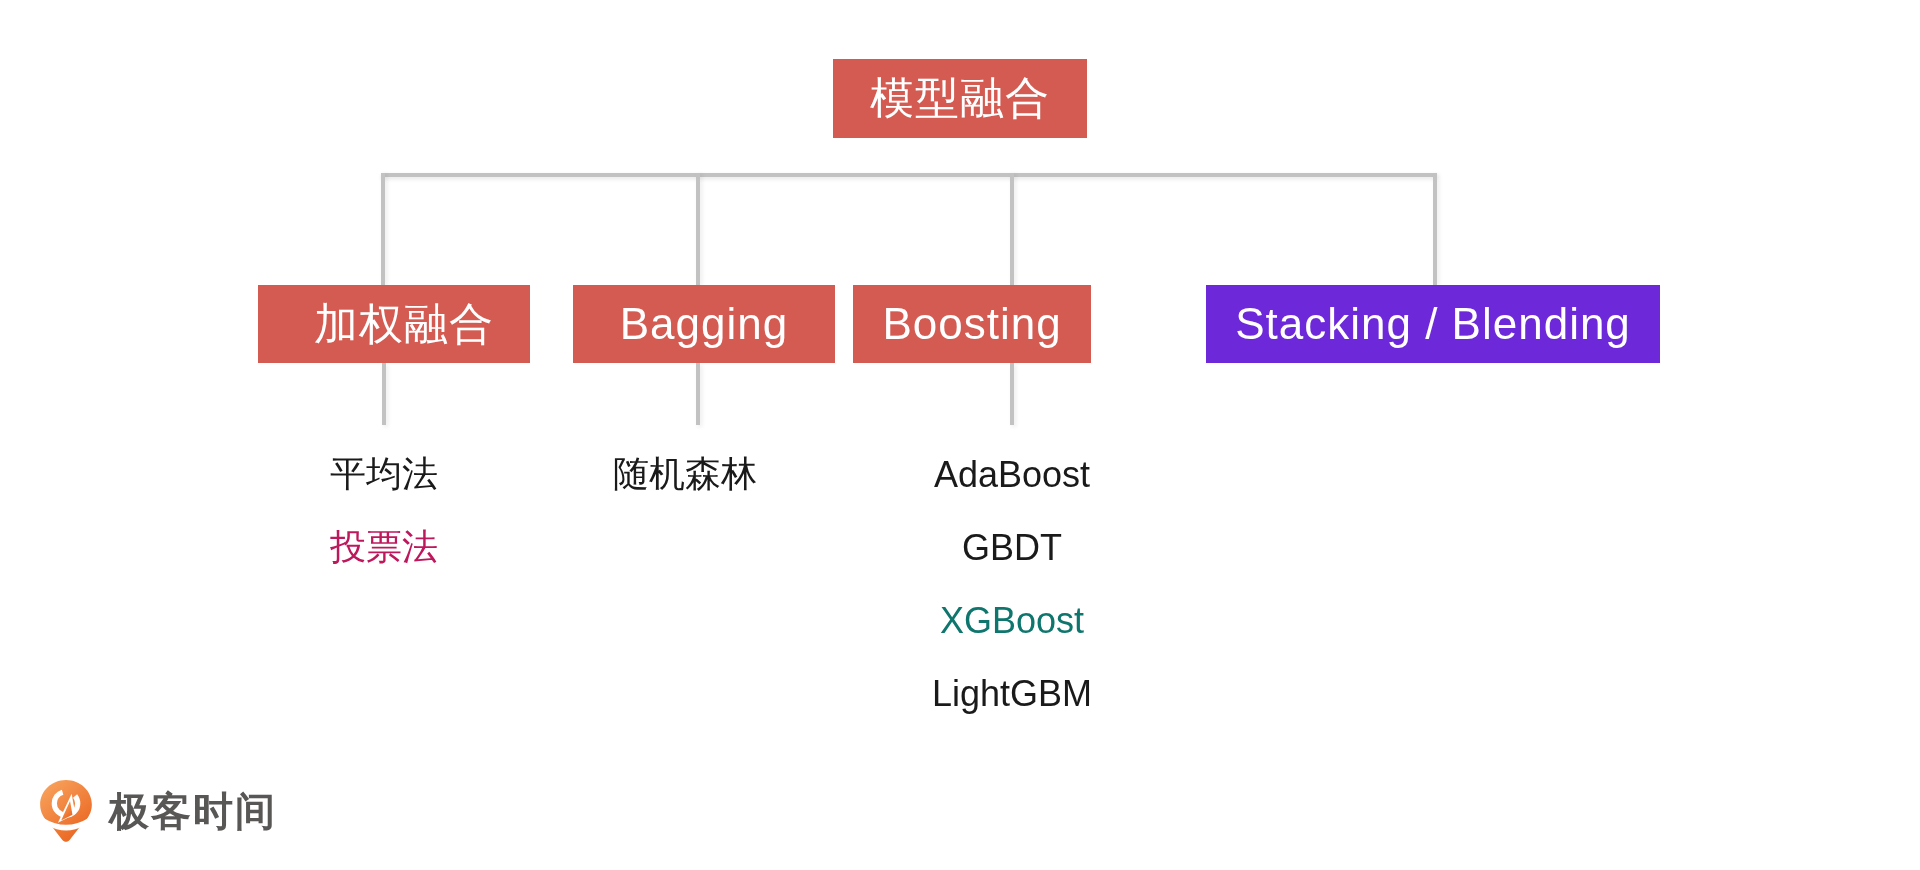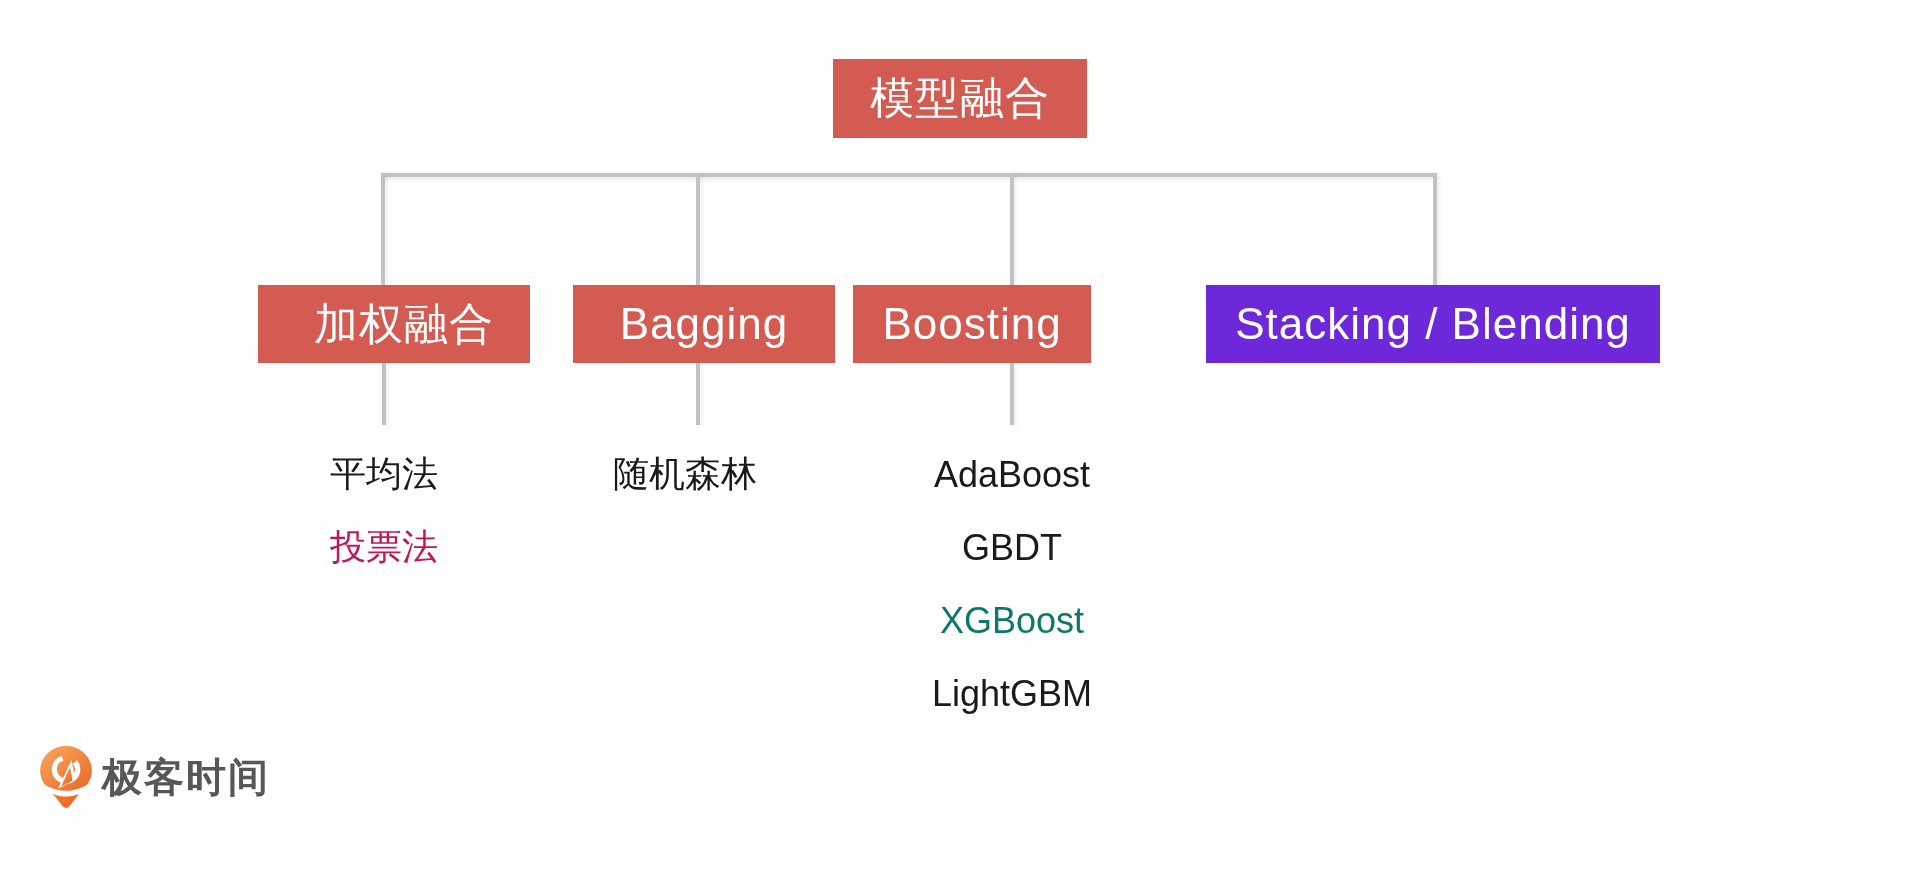--- a/index.html
+++ b/index.html
@@ -87,24 +87,24 @@
     align-items: center;
     justify-content: center;
     font-size: 36px;
     color: #1a1a1a;
     white-space: nowrap;
   }
   
   .brand {
     position: absolute;
     left: 40px;
-    top: 746px;
+    top: 780px;
     display: flex;
     align-items: center;
-    gap: 10px;
+    gap: 17px;
     text-align: center;
   }
   .brand-icon { width: 52px; height: 63px; display: block; }
   .brand-text {
     font-size: 40px;
     font-weight: 600;
     color: #595656;
     letter-spacing: 2px;
     white-space: nowrap;
   }

